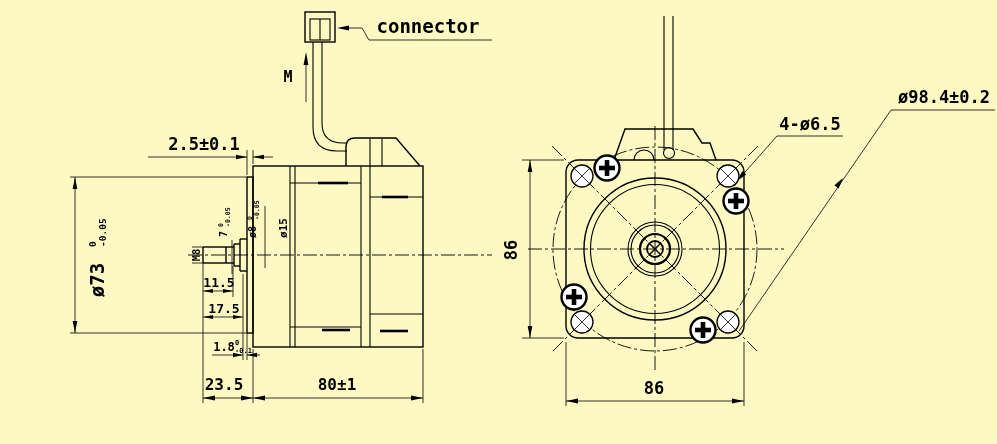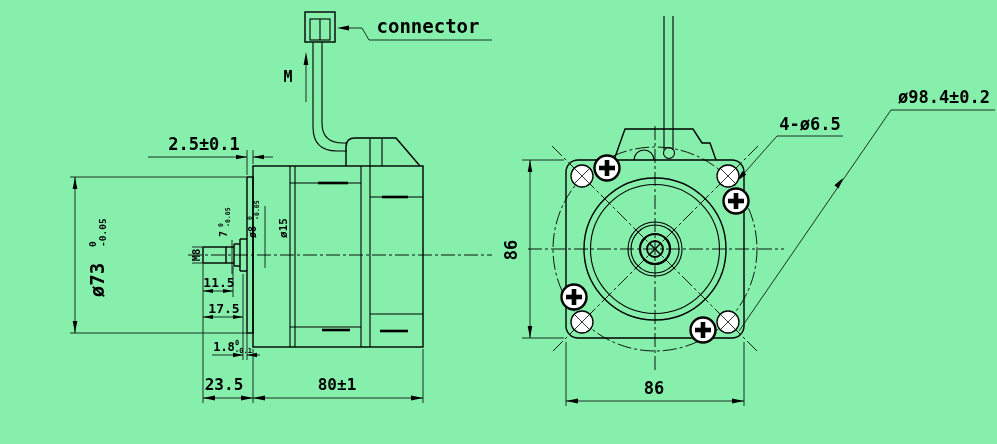--- a/index.html
+++ b/index.html
@@ -1,16 +1,16 @@
 <!DOCTYPE html>
 <html><head>
 <meta charset="utf-8">
 <style>
   html,body{margin:0;padding:0;background:#ffffff;}
-  .stage{position:relative;width:997px;height:444px;background:#86efac;overflow:hidden;}
+  .stage{position:relative;width:997px;height:444px;background:#fef9c3;overflow:hidden;}
   svg{display:block;}
   text{font-family:"DejaVu Sans Mono","Liberation Mono",monospace;font-weight:700;fill:#000;}
   .ol{stroke:#000;stroke-width:1.4;fill:none;}
   .ml{stroke:#000;stroke-width:1.1;fill:none;}
   .tl{stroke:#000;stroke-width:0.8;fill:none;}
   .cl{stroke:#000;stroke-width:0.9;fill:none;stroke-dasharray:14 3 3 3;}
   .accent{stroke:#000;stroke-width:2.6;fill:none;}
   .arr{fill:#000;stroke:none;}
   .whitefill{fill:#ffffff;}
 </style>

